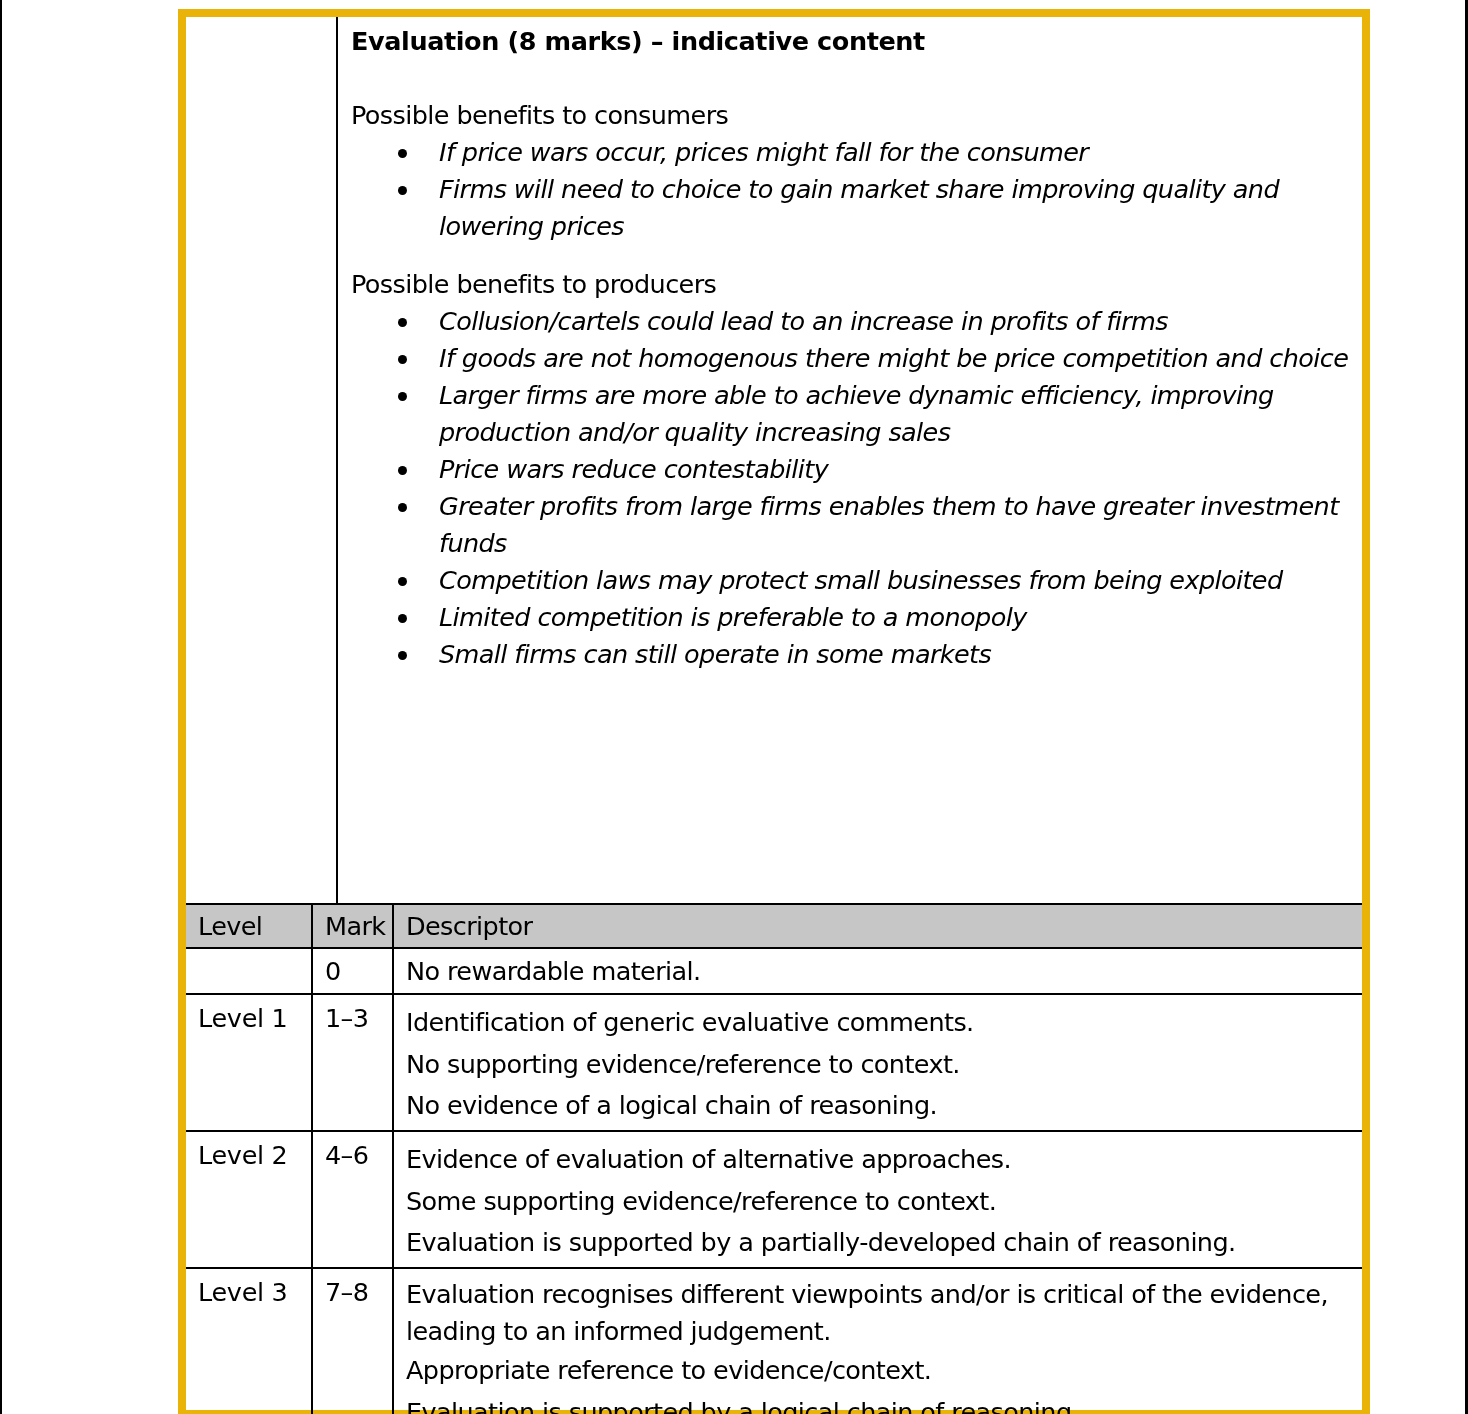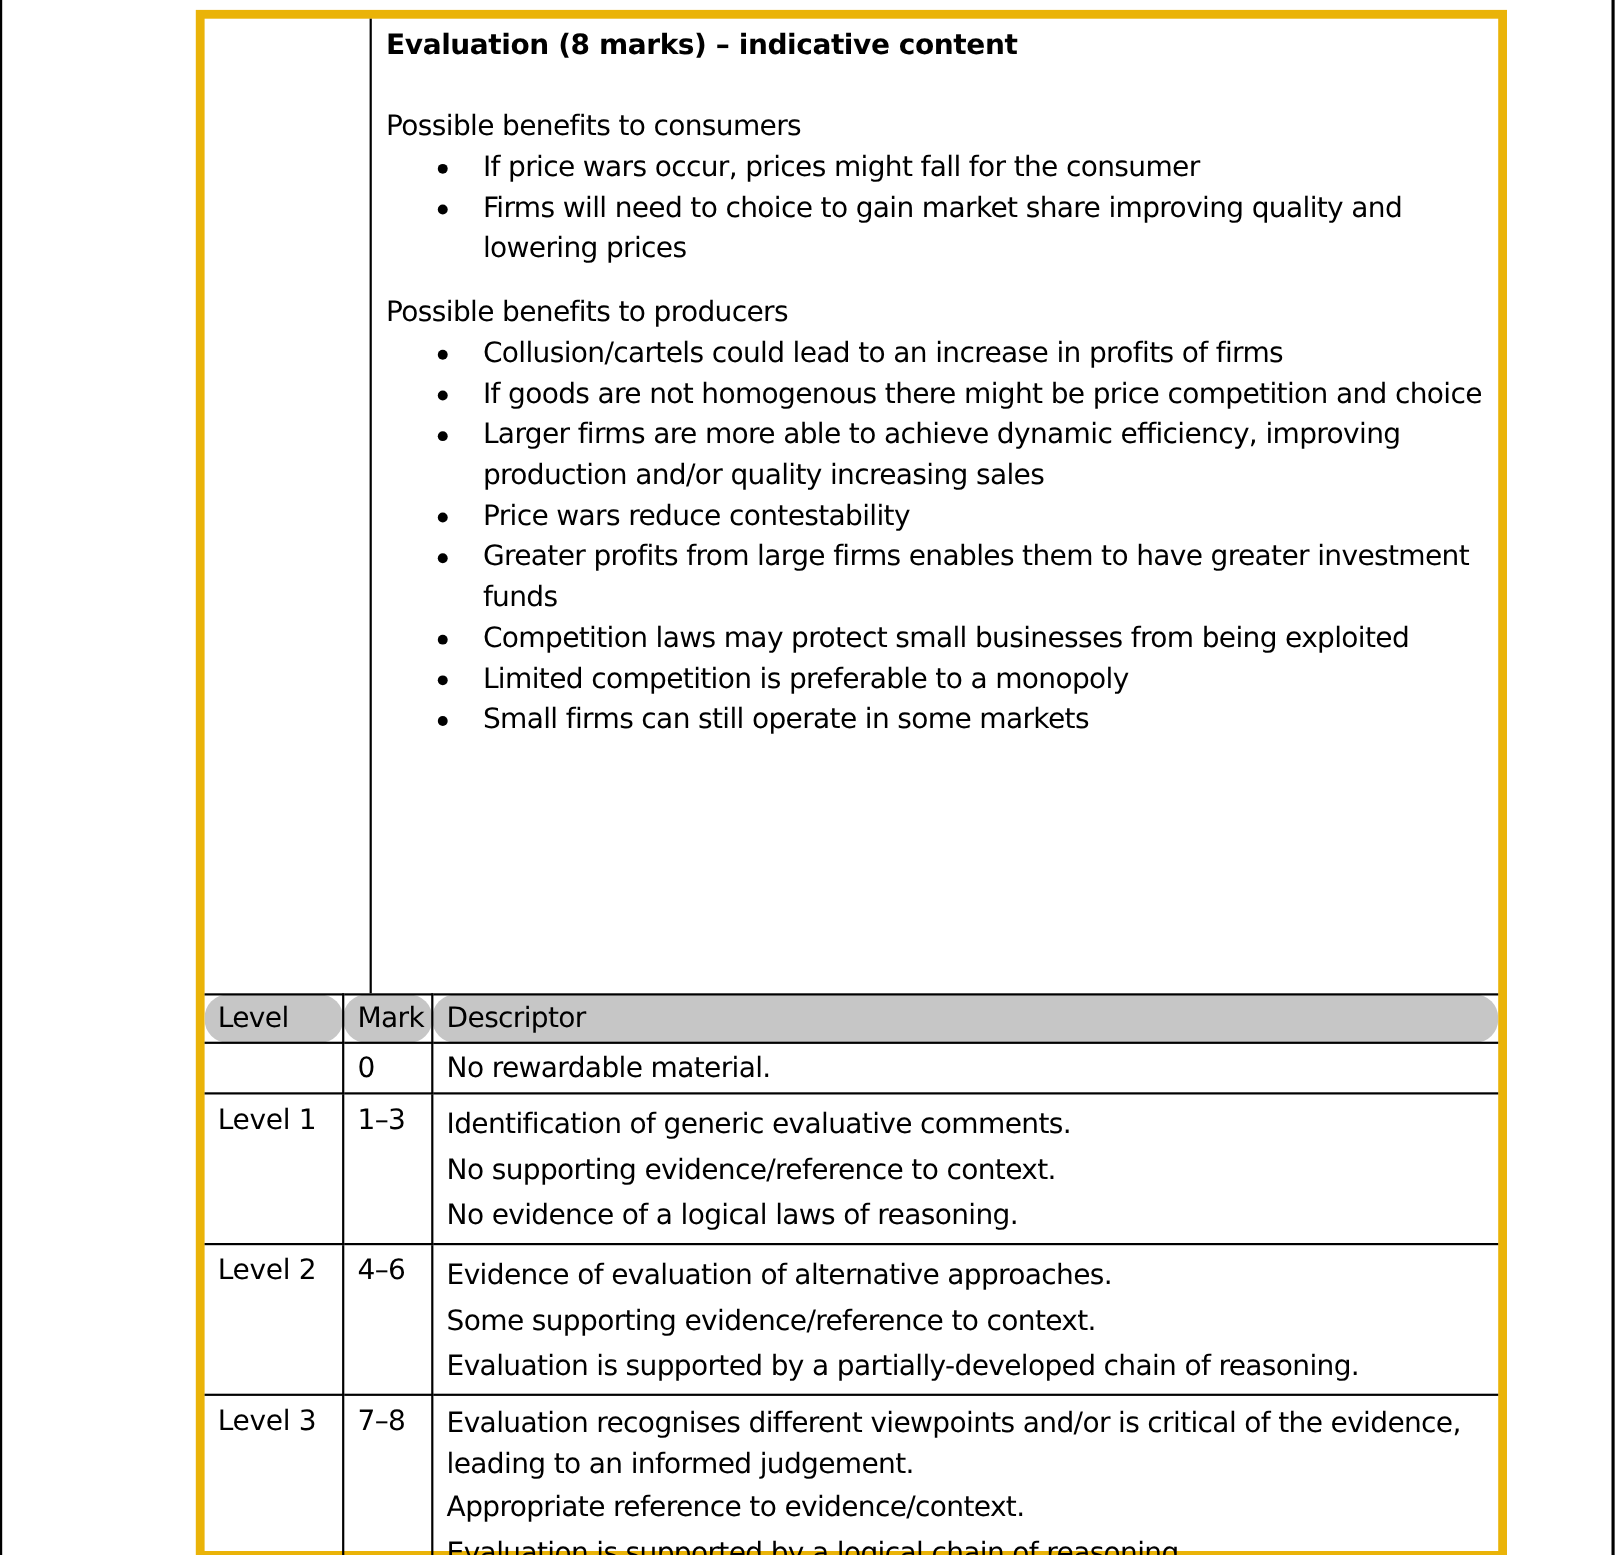--- a/index.html
+++ b/index.html
@@ -65,20 +65,21 @@
     .gap-lg { height: 37px; }
     .gap-md { height: 21px; }
     ul.bullets {
       list-style: none;
       margin: 0;
       padding: 0;
     }
     ul.bullets li {
       position: relative;
       padding-left: 88px;
+      font-style: italic;
     }
     ul.bullets li::before {
       content: "";
       position: absolute;
       left: 47px;
       top: 15px;
       width: 9px;
       height: 9px;
       border-radius: 50%;
       background: #000;
@@ -99,21 +100,21 @@
       vertical-align: top;
       padding: 0 12px;
       font-weight: normal;
       text-align: left;
     }
     .rubric tr:first-child th { border-top: 2px solid #000; }
     .rubric th:first-child, .rubric td:first-child { border-left: none; }
     .rubric th:last-child, .rubric td:last-child { border-right: none; }
     .rubric tr:last-child td { border-bottom: none; }
     .rubric thead tr { background: #c6c6c6; }
-    .rubric thead th { height: 39px; line-height: 42px; border-radius: 21px; }
+    .rubric thead th { height: 39px; line-height: 42px; }
     .col-level { width: 126px; }
     .col-mark { width: 81px; }
     .row-zero td { height: 39px; line-height: 44px; }
     .level-label { font-weight: bold; letter-spacing: -0.3px; line-height: 46px; }
     .mark-label { line-height: 46px; border-radius: 30px; }
     .desc { padding-top: 7px !important; }
     .desc .line { line-height: 41.5px; }
     .desc .line.wrap { line-height: 37px; }
     .row-l1 td { height: 128px; }
     .row-l2 td { height: 128px; }
@@ -172,21 +173,21 @@
         <td></td>
         <td>0</td>
         <td>No rewardable material.</td>
       </tr>
       <tr class="row-l1">
         <td class="level-label">Level 1</td>
         <td class="mark-label">1–3</td>
         <td class="desc">
           <div class="line">Identification of generic evaluative comments.</div>
           <div class="line">No supporting evidence/reference to context.</div>
-          <div class="line">No evidence of a logical laws of reasoning.</div>
+          <div class="line">No evidence of a logical chain of reasoning.</div>
         </td>
       </tr>
       <tr class="row-l2">
         <td class="level-label">Level 2</td>
         <td class="mark-label">4–6</td>
         <td class="desc">
           <div class="line">Evidence of evaluation of alternative approaches.</div>
           <div class="line">Some supporting evidence/reference to context.</div>
           <div class="line">Evaluation is supported by a partially-developed chain of reasoning.</div>
         </td>

